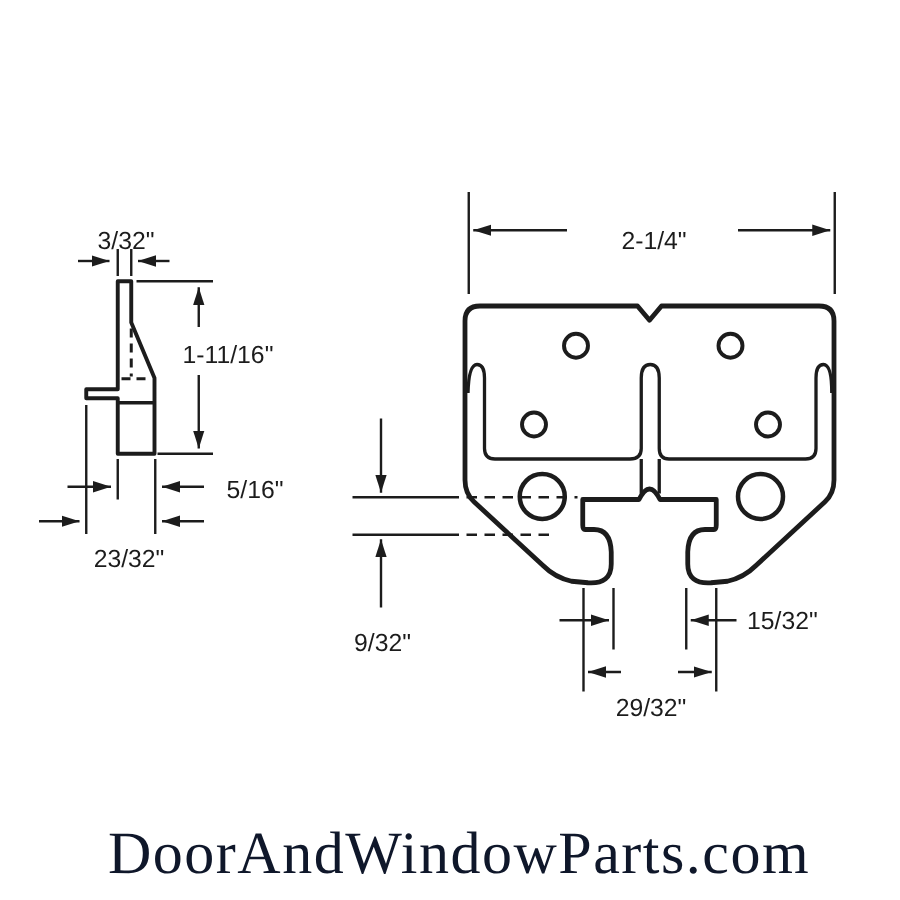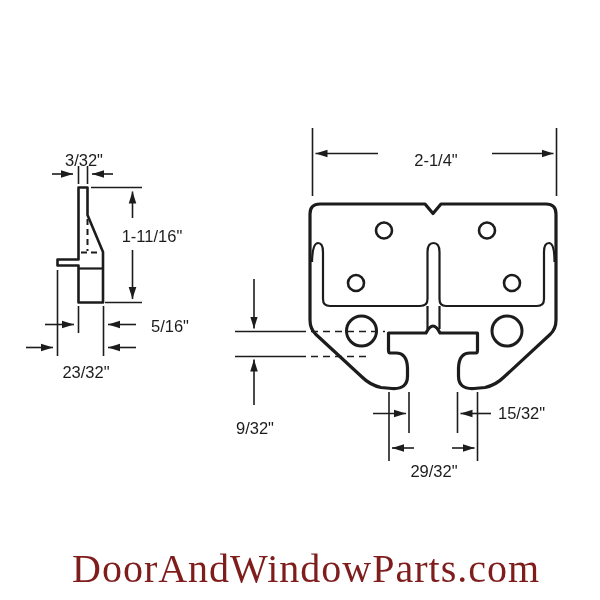--- a/index.html
+++ b/index.html
@@ -16,21 +16,21 @@
     font-size:16.5px;
     fill:#1c1c1c;
   }
   .watermark{
     position:absolute;
     left:72px;
     top:545px;
     font-family:"Liberation Serif", serif;
     font-size:40px;
     letter-spacing:1px;
-    color:#7f1d1d;
+    color:#0f172a;
     white-space:nowrap;
     user-select:none;
   }
 </style>
 </head>
 <body>
 
 <div class="stage">
 
   <svg width="600" height="600" viewBox="0 0 600 600">

